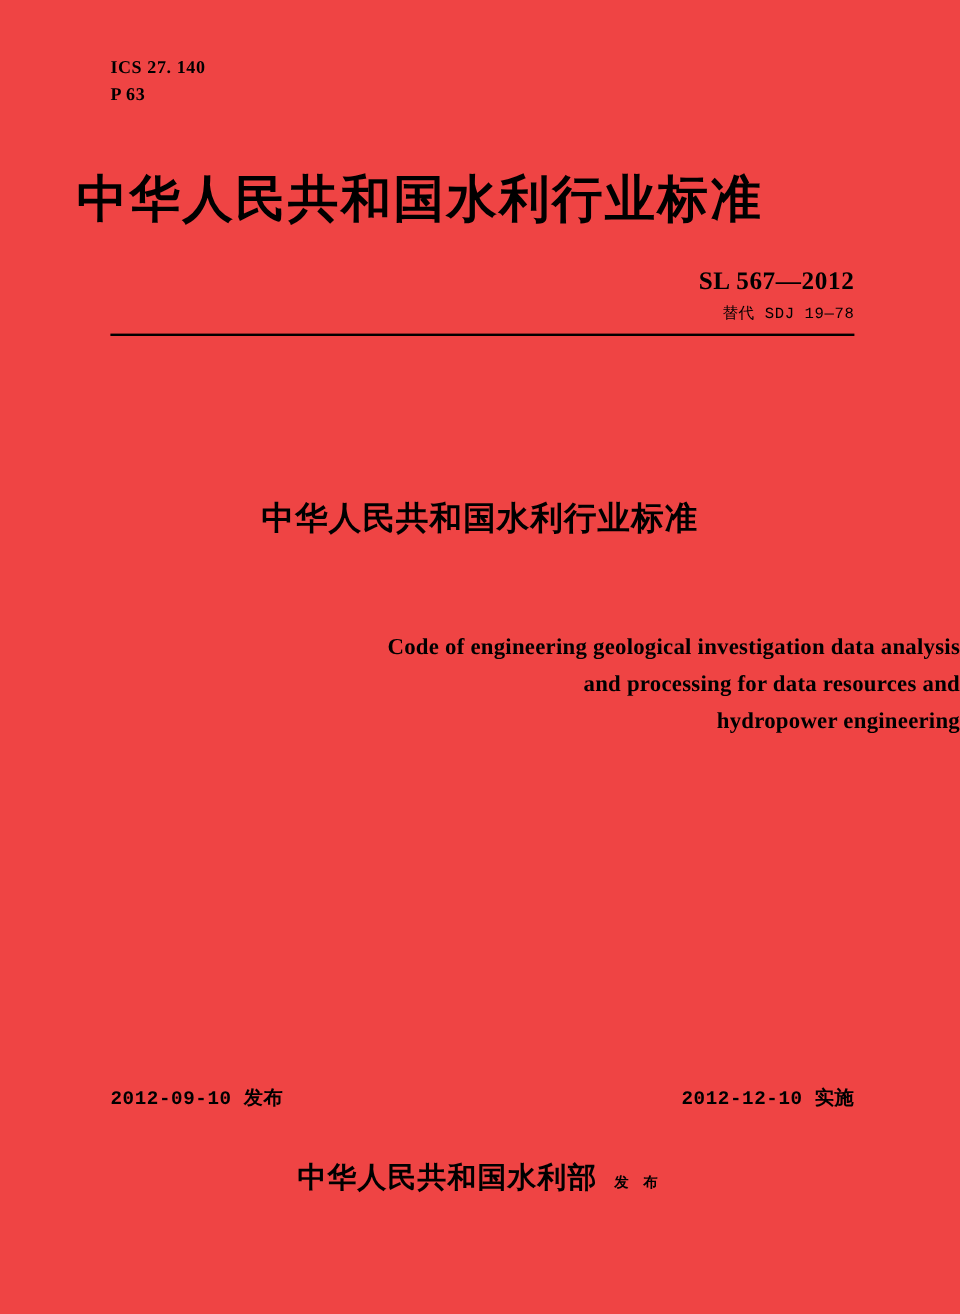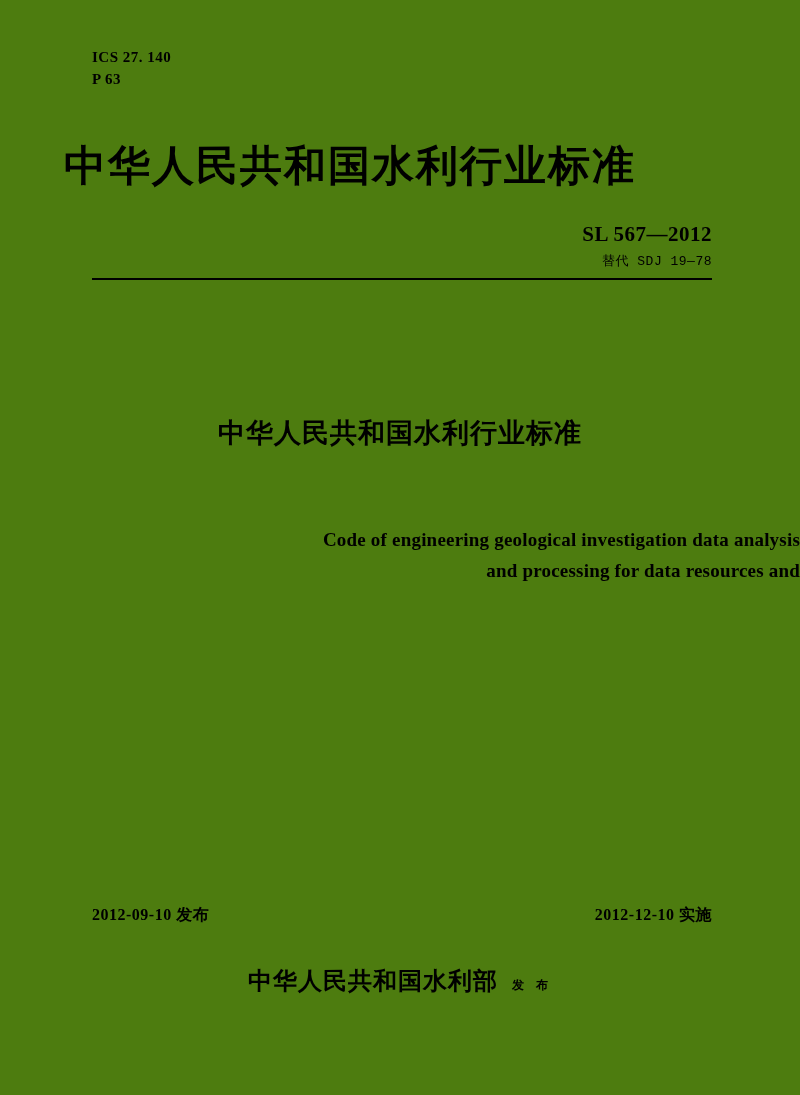--- a/index.html
+++ b/index.html
@@ -15,21 +15,21 @@
     color: #000000;
     overflow: hidden;
   }
 
   .page {
     position: absolute;
     left: 0;
     top: 0;
     width: 800px;
     height: 1095px;
-    background: #4d7c0f;
+    background: #ef4444;
   }
 
   
   .codes {
     position: absolute;
     left: 92px;
     top: 46px;
     font-family: "Liberation Serif", serif;
     font-weight: bold;
     font-size: 15px;
@@ -109,21 +109,21 @@
   }
 
   
   .dates {
     position: absolute;
     left: 92px;
     top: 905px;
     width: 620px;
     display: flex;
     justify-content: space-between;
-    font-family: Liberation Serif, serif;
+    font-family: Liberation Mono, monospace;
     font-weight: bold;
     font-size: 16px;
     letter-spacing: 0.5px;
   }
 
   
   .issuer {
     position: absolute;
     left: 0;
     top: 965px;
@@ -159,20 +159,21 @@
 
   <div class="rule"></div>
 
   <div class="doc-title-cn">
     <div>中华人民共和国水利行业标准</div>
   </div>
 
   <div class="doc-title-en">
     <div>Code of engineering geological investigation data analysis</div>
     <div>and processing for data resources and</div>
+    <div>hydropower engineering</div>
   </div>
 
   <div class="dates">
     <span>2012-09-10 发布</span>
     <span>2012-12-10 实施</span>
   </div>
 
   <div class="issuer">
     <span>中华人民共和国水利部</span><span class="publish">发 布</span>
   </div>

